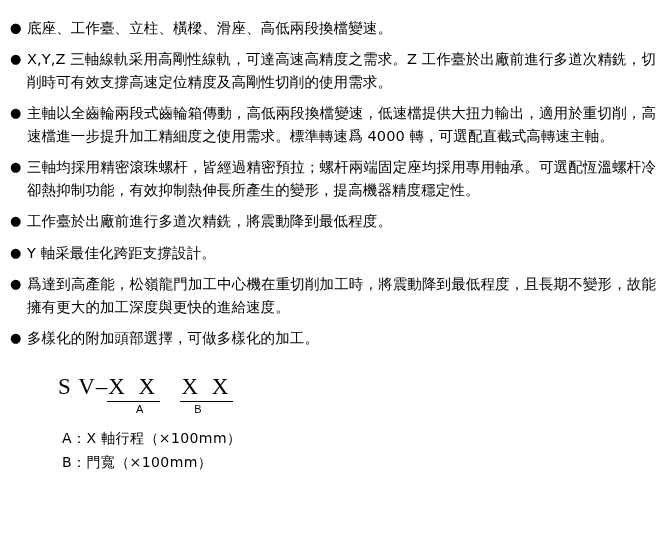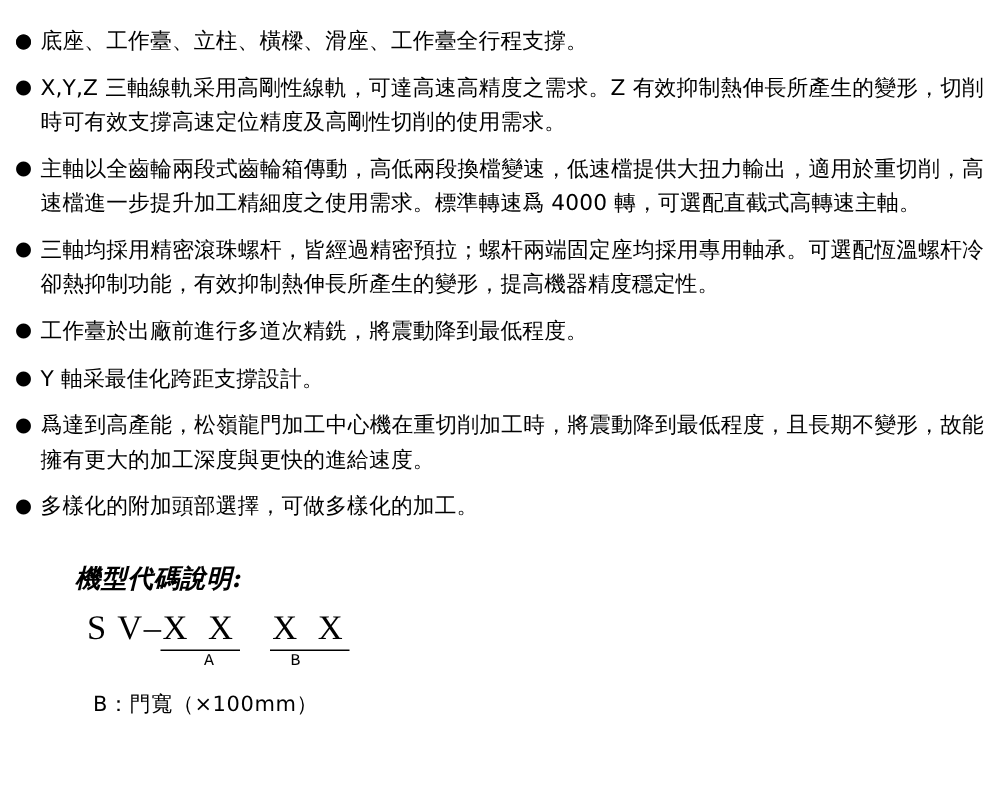--- a/index.html
+++ b/index.html
@@ -65,21 +65,21 @@
     letter-spacing: 0;
   }
   .xx {
     display: inline-block;
     position: relative;
     border-bottom: 1.5px solid #000;
     padding: 0 1px 1px 1px;
     letter-spacing: 4px;
   }
   .sublabel-row {
-    font-family: Liberation Mono, monospace;
+    font-family: Liberation Sans, sans-serif;
     font-size: 11px;
     padding-left: 8px;
     margin-top: 1px;
     white-space: nowrap;
     letter-spacing: 1px;
   }
   .sublabel-row .sp1 { display: inline-block; width: 78px; }
   .sublabel-row .sp2 { display: inline-block; width: 50px; }
   .legend {
     margin-top: 11px;
@@ -96,25 +96,25 @@
 <body>
 
 <div class="page">
 
   <ul class="bullet-list">
     <li class="bullet-item">
       <span class="marker">●</span>
     </li>
     <li class="bullet-item">
       <span class="marker">●</span>
-      <span>底座、工作臺、立柱、橫樑、滑座、工作臺全行程支撐。</span>
+      <span>底座、工作臺、立柱、橫樑、滑座、高低兩段換檔變速。</span>
     </li>
     <li class="bullet-item">
       <span class="marker">●</span>
-      <span>X,Y,Z 三軸線軌采用高剛性線軌，可達高速高精度之需求。Z 有效抑制熱伸長所產生的變形，切削時可有效支撐高速定位精度及高剛性切削的使用需求。</span>
+      <span>X,Y,Z 三軸線軌采用高剛性線軌，可達高速高精度之需求。Z 工作臺於出廠前進行多道次精銑，切削時可有效支撐高速定位精度及高剛性切削的使用需求。</span>
     </li>
     <li class="bullet-item">
       <span class="marker">●</span>
       <span>主軸以全齒輪兩段式齒輪箱傳動，高低兩段換檔變速，低速檔提供大扭力輸出，適用於重切削，高速檔進一步提升加工精細度之使用需求。標準轉速爲 4000 轉，可選配直截式高轉速主軸。</span>
     </li>
     <li class="bullet-item">
       <span class="marker">●</span>
       <span>三軸均採用精密滾珠螺杆，皆經過精密預拉；螺杆兩端固定座均採用專用軸承。可選配恆溫螺杆冷卻熱抑制功能，有效抑制熱伸長所產生的變形，提高機器精度穩定性。</span>
     </li>
     <li class="bullet-item">
@@ -129,25 +129,25 @@
       <span class="marker">●</span>
       <span>爲達到高產能，松嶺龍門加工中心機在重切削加工時，將震動降到最低程度，且長期不變形，故能擁有更大的加工深度與更快的進給速度。</span>
     </li>
     <li class="bullet-item">
       <span class="marker">●</span>
       <span>多樣化的附加頭部選擇，可做多樣化的加工。</span>
     </li>
   </ul>
 
   <div class="code-block">
-    <div class="code-title">機型代碼說明:</div>
     <div class="code-line">
       <span>S V</span><span class="dash">–</span><span class="xx">X X</span>&nbsp;&nbsp;&nbsp;<span class="xx">X X</span>
     </div>
     <div class="sublabel-row">
       <span class="sp1"></span><span>A</span><span class="sp2"></span><span>B</span>
     </div>
     <div class="legend">
+      <div class="legend-line">A：X 軸行程（×100mm）</div>
       <div class="legend-line">B：門寬（×100mm）</div>
     </div>
   </div>
 
 </div>
 
 </body></html>

